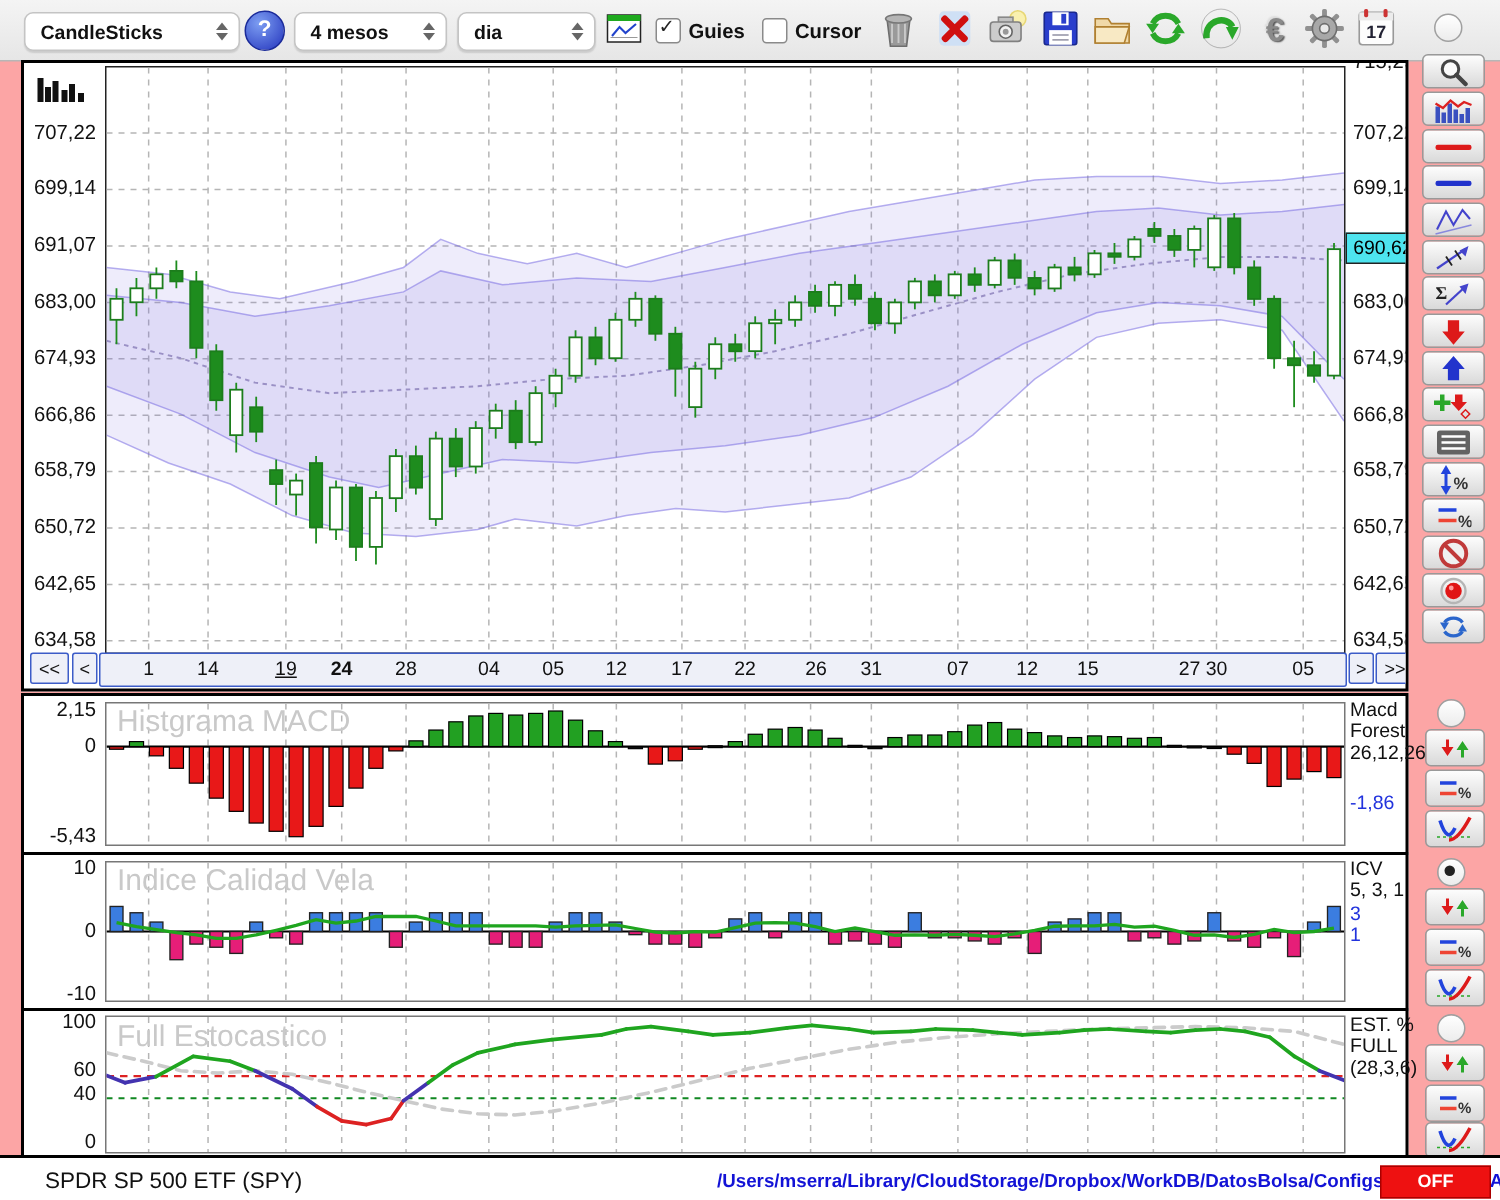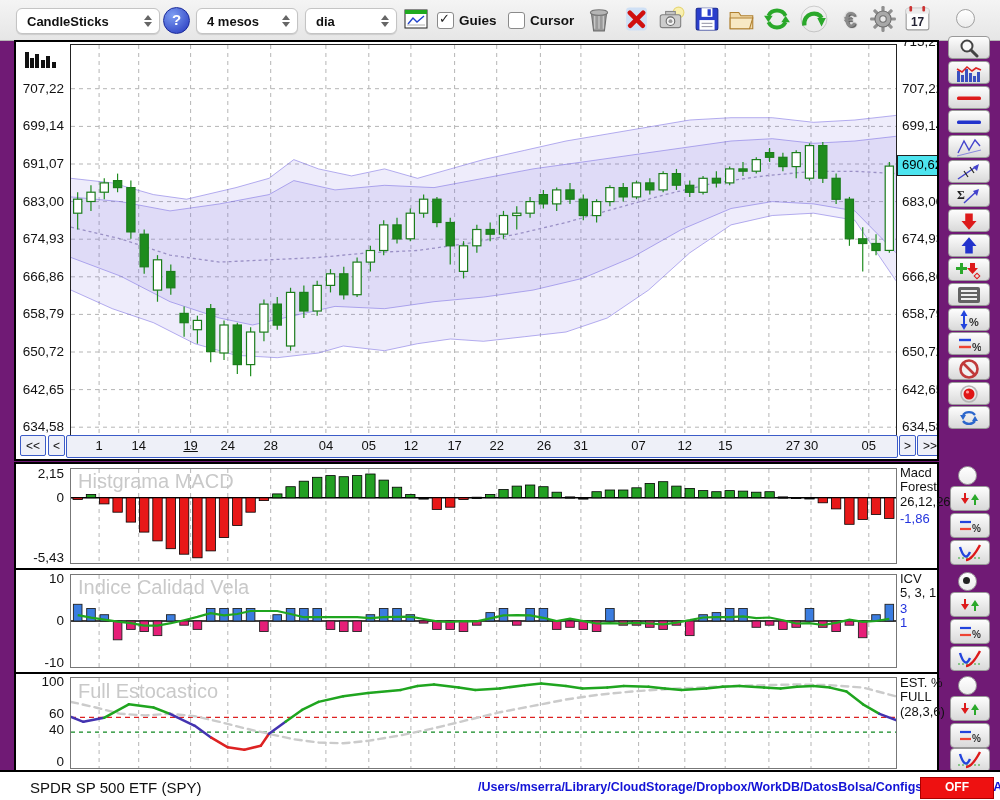--- a/index.html
+++ b/index.html
@@ -1,16 +1,16 @@
 <!DOCTYPE html>
 <html><head>
 <meta charset="utf-8">
 <style>
   html,body{margin:0;padding:0;background:#fff;font-family:"Liberation Sans",sans-serif;}
-  #app{position:relative;width:1000px;height:800px;background:#701a75;overflow:hidden;}
+  #app{position:relative;width:1000px;height:800px;background:#fca5a5;overflow:hidden;}
 
   
   #toolbar{position:absolute;left:0;top:0;width:1000px;height:40px;
     background:linear-gradient(#f4f4f4,#e6e6e6);border-bottom:1px solid #b6b6b6;}
   .select{position:absolute;height:24px;background:#fff;border:1px solid #c4c4c4;border-radius:6px;
     box-shadow:0 1px 1px rgba(0,0,0,.12);display:flex;align-items:center;font-size:13px;font-weight:bold;color:#111;}
   .select .sel-text{padding-left:10px;flex:1;}
   .chev{display:flex;flex-direction:column;gap:2px;margin-right:7px;}
   .chev i{display:block;width:0;height:0;border-left:4px solid transparent;border-right:4px solid transparent;}
   .chev .up{border-bottom:5px solid #666;}
@@ -390,21 +390,21 @@
       </div>
     <div class="ax-label ax-right" style="top:-1px;">715,29</div>
     <div id="price-tag" style="top: 113.054px;">690,62</div>
     <div id="nav-strip">
       <button class="navbtn" style="left:4px;width:26px;">&lt;&lt;</button>
       <button class="navbtn" style="left:32px;width:17px;">&lt;</button>
       <div id="dates-box">
           <div class="nav-date" style="left: 32.05px;">1</div>
           <div class="nav-date" style="left: 71.65px;">14</div>
           <div class="nav-date" style="left: 123.625px; text-decoration: underline;">19</div>
-          <div class="nav-date" style="left: 160.75px;">24</div>
+          <div class="nav-date" style="left: 160.75px; font-weight: bold;">24</div>
           <div class="nav-date" style="left: 203.65px;">28</div>
           <div class="nav-date" style="left: 258.925px;">04</div>
           <div class="nav-date" style="left: 301.825px;">05</div>
           <div class="nav-date" style="left: 343.9px;">12</div>
           <div class="nav-date" style="left: 387.625px;">17</div>
           <div class="nav-date" style="left: 429.7px;">22</div>
           <div class="nav-date" style="left: 477px;">26</div>
           <div class="nav-date" style="left: 513.85px;">31</div>
           <div class="nav-date" style="left: 571.6px;">07</div>
           <div class="nav-date" style="left: 617.8px;">12</div>
@@ -617,21 +617,21 @@
       </svg>
     <div class="panel-title">Histgrama MACD</div>
     <div id="macd-ticks">
         <div class="ax-label ax-left" style="top: 8.97647px;">2,15</div>
         <div class="ax-label ax-left" style="top: 32.7529px;">0</div>
         <div class="ax-label ax-left" style="top: 92.8024px;">-5,43</div>
       </div>
     <div class="pright" style="top:2px;">Macd
 Forest
 26,12,26</div>
-    <div class="pright blue" style="top:48px;">-1,86</div>
+    <div class="pright blue" style="top:64px;">-1,86</div>
   </div>
   <div class="radio" style="position:absolute;left:958px;top:466px;"></div>
   <button class="pctrl-btn" style="top:486px;">
     <svg width="24" height="16" viewBox="0 0 24 16">
       <polygon points="3,7 6,7 6,2 8,2 8,7 11,7 7,13" fill="#dd1a1a"></polygon>
       <polygon points="13,9 16,9 16,14 18,14 18,9 21,9 17,3" fill="#2aa82a"></polygon>
     </svg>
   </button>
   <button class="pctrl-btn" style="top:513px;">
     <svg width="24" height="18" viewBox="0 0 24 18">

